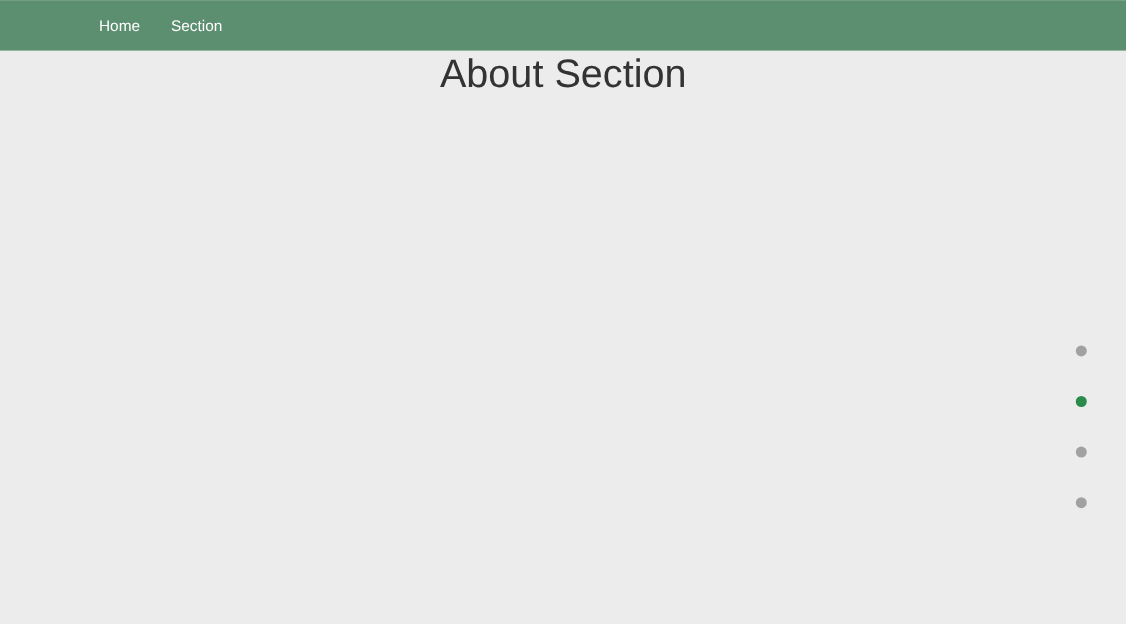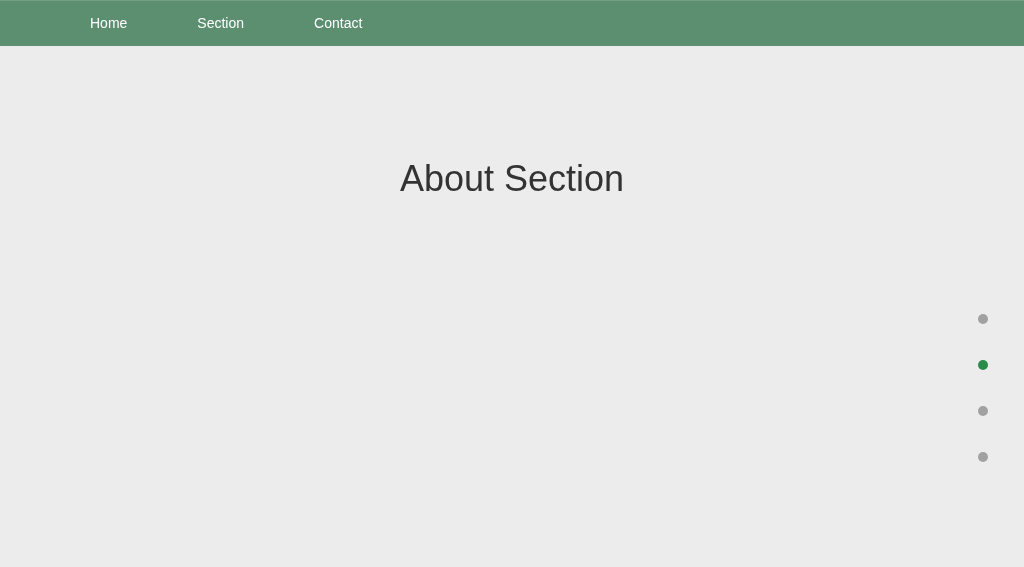--- a/index.html
+++ b/index.html
@@ -1,19 +1,18 @@
 <!DOCTYPE html>
 <html><head>
   <meta charset="utf-8">
   <style>
     * {
       margin: 0;
       padding: 0;
       box-sizing: border-box;
-      gap: 42px;
     }
     body {
       font-family: Arial, Helvetica, sans-serif;
       background: #ececec;
       width: 1024px;
       height: 567px;
       overflow: hidden;
       position: relative;
     }
     .navbar {
@@ -38,21 +37,20 @@
       position: absolute;
       left: 0;
       right: 0;
       bottom: 0;
       height: 3px;
       background: #fff;
     }
     .content {
       display: flex;
       justify-content: center;
-      padding-top: 112px;
     }
     .section-title {
       font-size: 36px;
       font-weight: 400;
       color: #333333;
     }
     .dot-nav {
       position: absolute;
       right: 36px;
       top: 314px;
@@ -74,23 +72,20 @@
 </head>
 <body>
 
 <nav class="navbar">
   <div class="nav-item">
     <span>Home</span>
   </div>
   <div class="nav-item">
     <span>Section</span>
   </div>
-  <div class="nav-item">
-    <span>Contact</span>
-  </div>
 </nav>
 
 <main class="content">
   <h1 class="section-title">About Section</h1>
 </main>
 
 <div class="dot-nav">
   <div class="dot"></div>
   <div class="dot active"></div>
   <div class="dot"></div>

